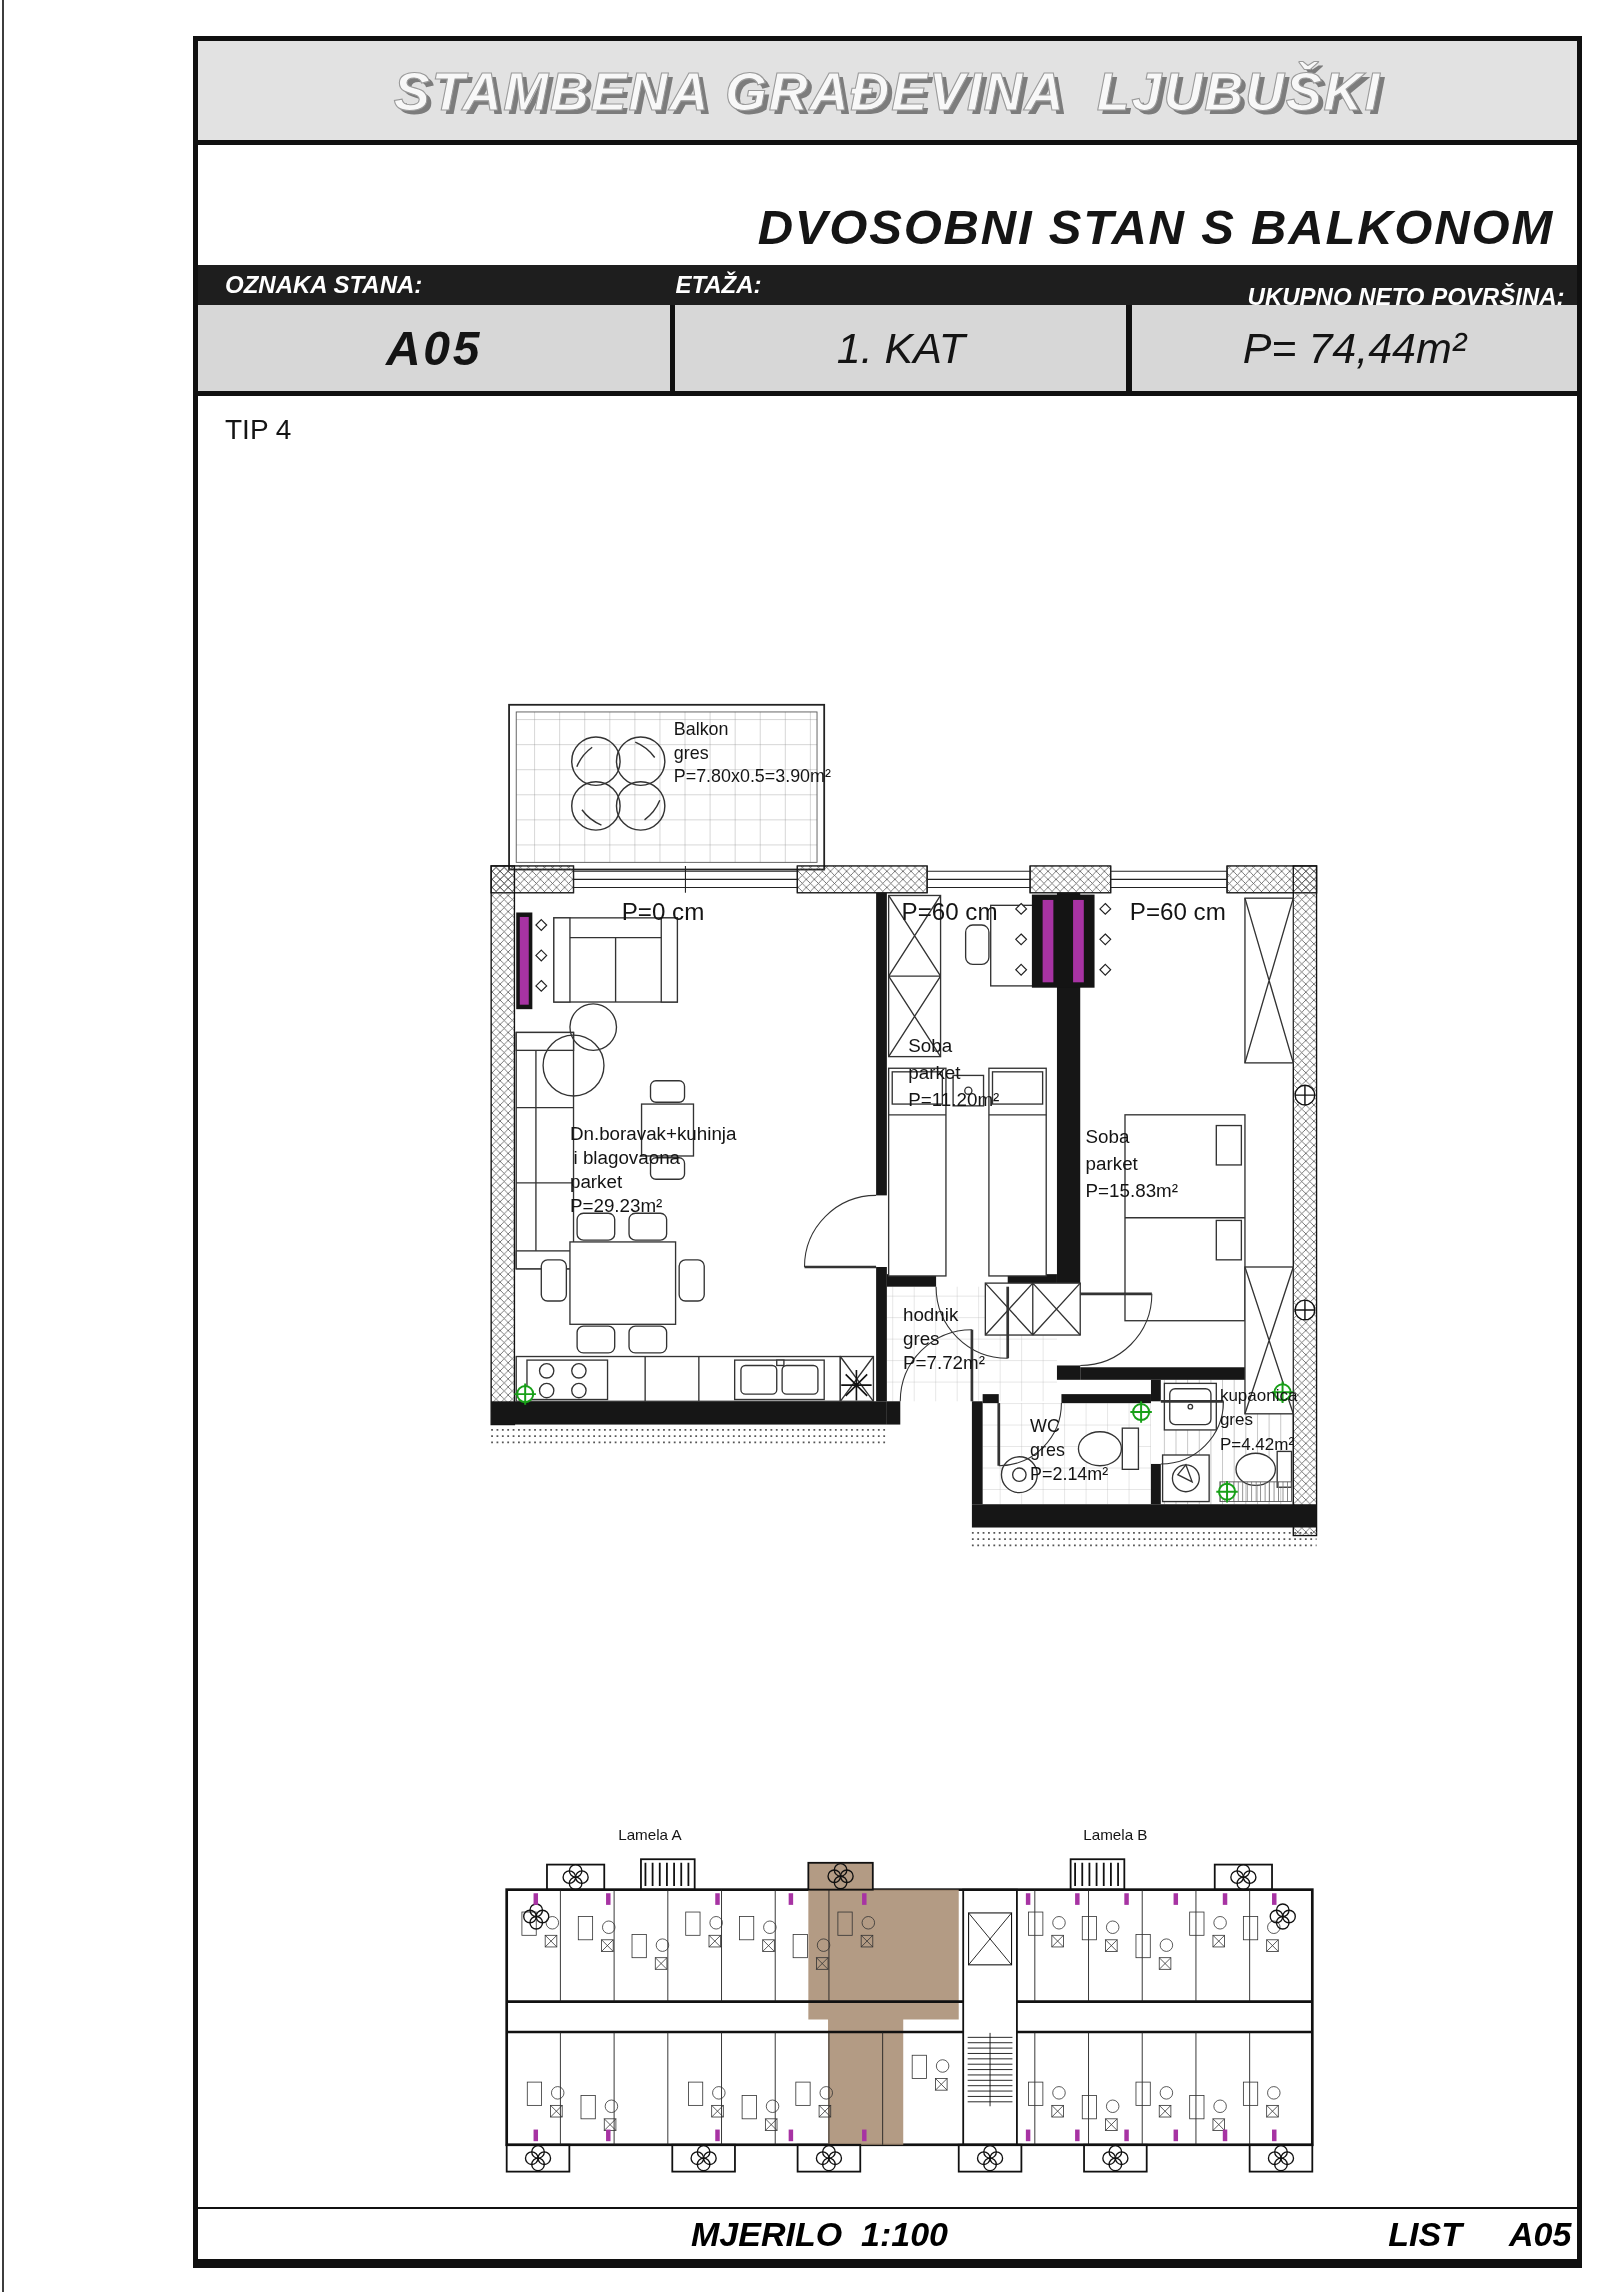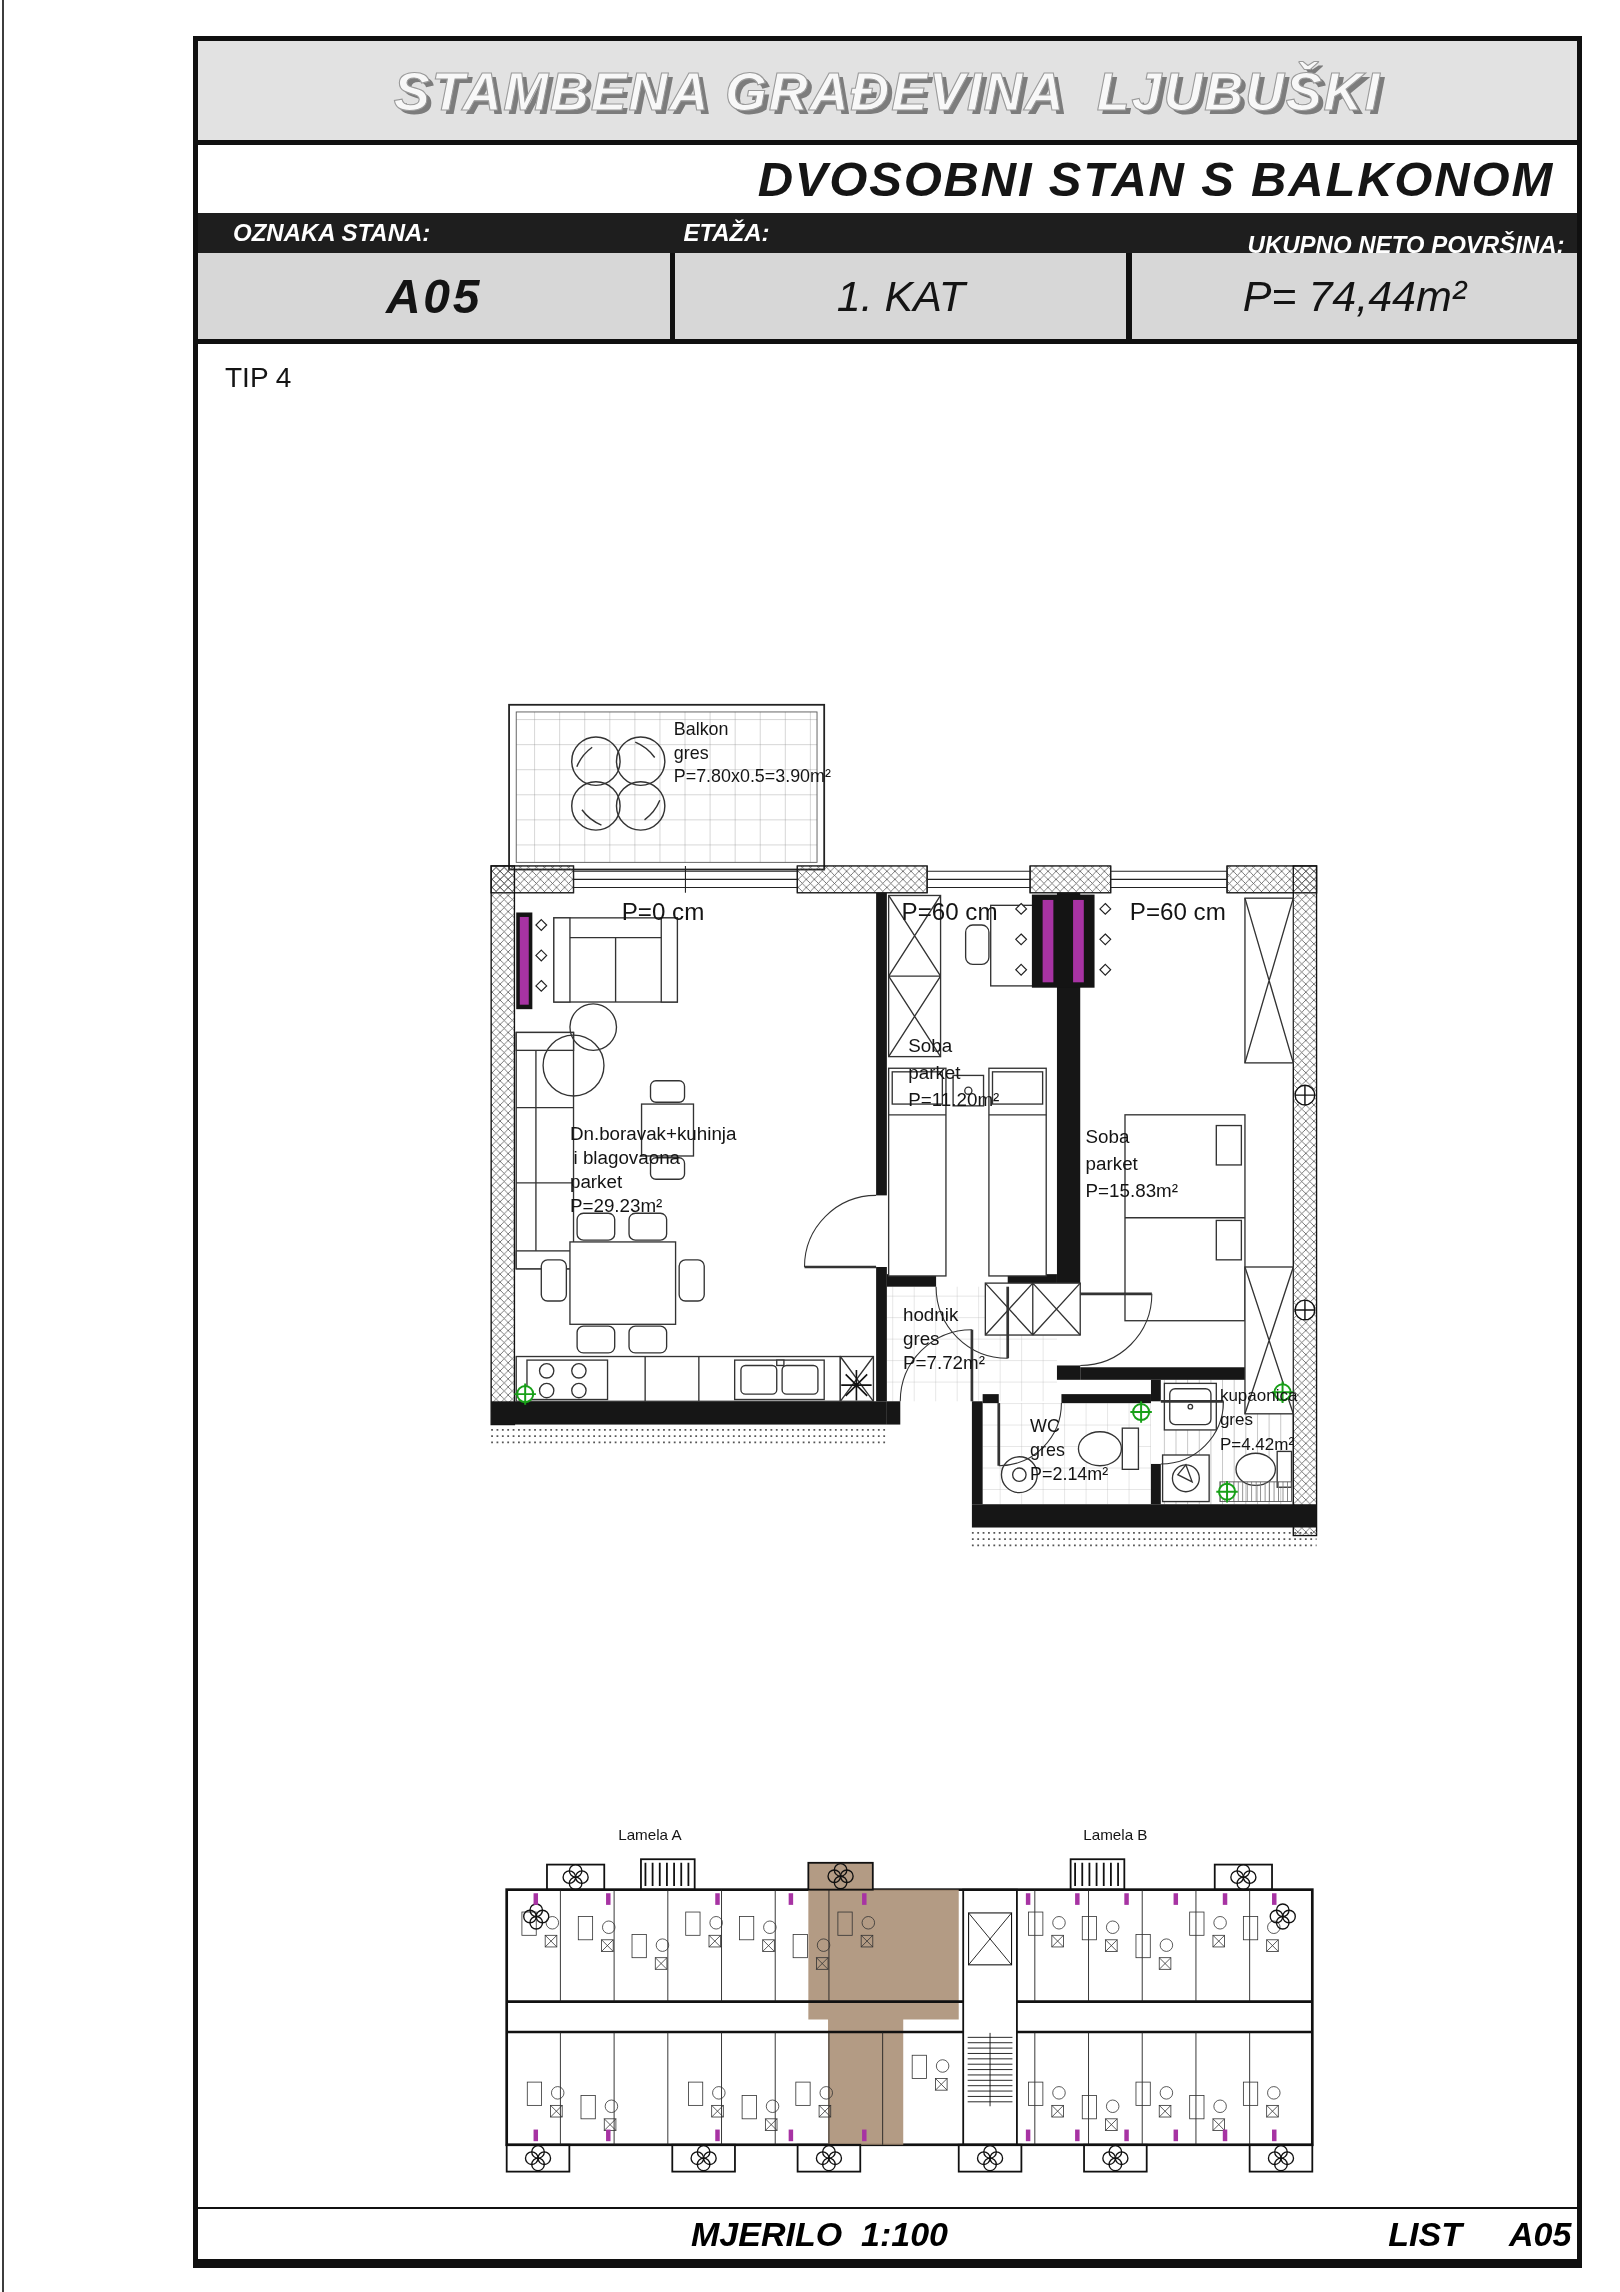--- a/index.html
+++ b/index.html
@@ -15,26 +15,26 @@
   .title-band{
     height:99px;background:#E2E2E2;border-bottom:5.4px solid #101010;
     display:flex;align-items:center;justify-content:center;
   }
   .title-text{
     font-size:54px;font-style:italic;font-weight:700;letter-spacing:1.8px;
     color:#f8f8f8;text-shadow:4.5px 3.6px 0 #7c7c7c;-webkit-text-stroke:1.1px #9a9a9a;
     white-space:pre;
   }
   .subtitle-band{
-    height:68px;display:flex;align-items:center;justify-content:flex-end;padding-right:23px;
+    height:76px;display:flex;align-items:center;justify-content:flex-end;padding-right:23px;margin-top:44px;
   }
   .subtitle-text{font-size:49px;font-style:italic;font-weight:700;letter-spacing:1.8px;color:#151515;}
   .header-bar{
     height:40px;background:#1E1E1E;display:flex;align-items:center;
-    color:#ffffff;font-style:italic;font-weight:700;font-size:24px;padding-left:8px;
+    color:#ffffff;font-style:italic;font-weight:700;font-size:24px;
   }
   .hcell1{width:472px;padding-left:27px;box-sizing:border-box;}
   .hdiv{width:5.4px;}
   .hcell2{width:451px;}
   .hcell3{flex:1;text-align:right;padding-right:12.5px;margin-top:24px;}
   .value-row{height:86px;display:flex;border-bottom:5.4px solid #101010;}
   .vcell{background:#D7D7D7;display:flex;align-items:center;justify-content:center;
          font-style:italic;font-size:43px;color:#141414;}
   .vcell1{width:472px;}
   .vdiv{width:5.4px;background:#101010;}

